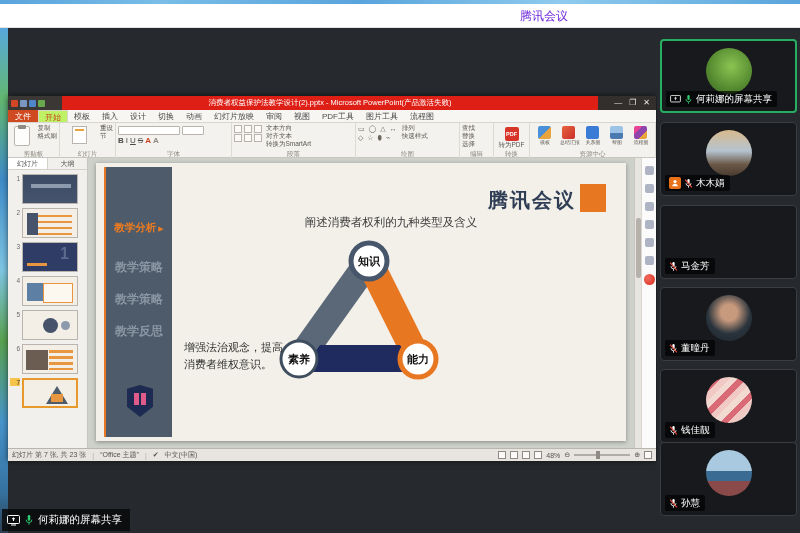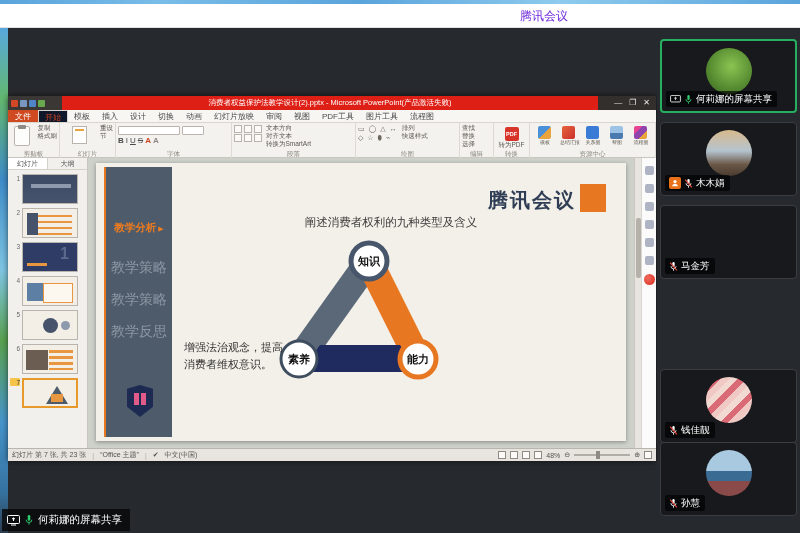--- a/index.html
+++ b/index.html
@@ -22,21 +22,21 @@
   .tbar{position:absolute;left:0;top:0;width:648px;height:14px;display:flex;}
   .qa{width:54px;background:#3a3734;display:flex;align-items:center;gap:2px;padding:0 3px;}
   .qa i{display:block;width:7px;height:7px;border-radius:1px;}
   .tred{flex:1;background:#de1f15;color:#fff;font-size:7.5px;line-height:14px;text-align:center;white-space:nowrap;overflow:hidden;}
   .tctl{width:58px;background:#332f2d;display:flex;align-items:center;justify-content:flex-end;gap:7px;padding:0 6px;color:#e8e8e8;font-size:8px;}
   .tctl span{cursor:default;line-height:14px;}
 
   .tabs{position:absolute;left:0;top:14px;width:648px;height:13px;background:#f8f6f3;border-bottom:1px solid #d9d5cf;display:flex;align-items:stretch;font-size:8px;color:#4a4a4a;}
   .filetab{background:#cf4a21;color:#fff;padding:0 7px;line-height:13px;}
   .rtab{padding:0 6px;line-height:13px;white-space:nowrap;}
-  .rtab.active{background:#0f172a;border:1px solid #d9d5cf;border-bottom:none;color:#c9441f;font-family:Liberation Serif, serif;}
+  .rtab.active{background:#bef264;border:1px solid #d9d5cf;border-bottom:none;color:#c9441f;font-family:Liberation Serif, serif;}
 
   .ribbon{position:absolute;left:0;top:27px;width:648px;height:35px;background:#f4f2ee;border-bottom:1px solid #c9c5bf;display:flex;}
   .rg{position:relative;border-right:1px solid #ddd9d3;height:35px;padding:1px 2px 8px 2px;overflow:hidden;}
   .glabel{position:absolute;left:0;right:0;bottom:0;text-align:center;font-size:6.5px;color:#8a867f;line-height:8px;}
   .rg .tiny{font-size:6.5px;color:#5c5852;line-height:8px;white-space:nowrap;}
   .pastebig{width:16px;height:20px;background:#fdfdfb;border:1px solid #b9b5ae;border-radius:2px;margin:2px auto 0;position:relative;}
   .pastebig:after{content:"";position:absolute;left:3px;top:-2px;width:8px;height:4px;background:#8f8b84;border-radius:1px;}
   .newslide{width:15px;height:18px;background:#fff;border:1px solid #b9b5ae;margin:2px auto 0;position:relative;}
   .newslide:after{content:"";position:absolute;left:2px;top:2px;width:9px;height:2px;background:#e8a33d;}
   .inputbox{height:9px;background:#fff;border:1px solid #b9b5ae;border-radius:1px;}
@@ -87,21 +87,21 @@
   .canvas{flex:1;background:#cdd1ca;position:relative;}
   .vscroll{width:7px;background:#e8e5e0;border-left:1px solid #c9c5c0;position:relative;}
   .vscroll .vthumb{position:absolute;left:1px;top:60px;width:5px;height:60px;background:#b5b1aa;border-radius:2px;}
   .respanel{width:15px;background:#fbfbfb;border-left:1px solid #d9d5cf;display:flex;flex-direction:column;align-items:center;gap:9px;padding-top:8px;}
   .ric{width:9px;height:9px;background:#aeb4c4;border-radius:2px;}
   .ric.red{background:radial-gradient(circle at 35% 35%,#f2695c,#d62e1f);border-radius:50%;width:11px;height:11px;}
 
   
   .slide{position:absolute;left:8px;top:5px;width:530px;height:278px;background:#f3f0e9;box-shadow:0 1px 4px rgba(0,0,0,.35);}
   .s-side{position:absolute;left:8px;top:4px;width:68px;height:270px;background:#4e5b6a;border-left:2px solid #e87722;}
-  .s-item{position:absolute;left:0;width:100%;text-align:center;font-size:14px;color:#8b96a3;}
+  .s-item{position:absolute;left:0;width:100%;text-align:center;font-size:12px;color:#8b96a3;font-weight:bold;}
   .s-item.active{color:#f07c1e;font-weight:bold;font-size:10.5px;}
   .s-item.active:after{content:"▶";font-size:7px;margin-left:2px;}
   .s-badge{position:absolute;left:21px;top:218px;width:26px;height:32px;background:#1d2a52;
     clip-path:polygon(50% 0,100% 12%,100% 68%,50% 100%,0 68%,0 12%);}
   .s-badge:before{content:"";position:absolute;left:7px;top:8px;width:5px;height:12px;background:#e05a8a;}
   .s-badge:after{content:"";position:absolute;left:14px;top:8px;width:5px;height:12px;background:#e05a8a;}
   .s-title{position:absolute;right:50px;top:24px;font-size:20px;font-weight:bold;color:#2f3d55;letter-spacing:2px;}
   .s-titleblock{position:absolute;right:20px;top:21px;width:26px;height:28px;background:#e87722;}
   .s-subtitle{position:absolute;left:190px;top:52px;width:210px;text-align:center;font-size:11.5px;color:#3c3c3c;}
   .s-note{position:absolute;left:88px;top:176px;width:106px;font-size:11px;color:#333;line-height:1.55;}
@@ -458,20 +458,32 @@
           <svg class="ic" width="9" height="11" viewBox="0 0 16 18">
             <rect x="6" y="1" width="4" height="9" rx="2" fill="#fff"></rect>
             <path d="M3.5 8.5a4.5 4.5 0 0 0 9 0" stroke="#fff" stroke-width="1.5" fill="none"></path>
             <line x1="8" y1="13.5" x2="8" y2="16.5" stroke="#fff" stroke-width="1.5"></line>
             <line x1="2" y1="2" x2="14" y2="16" stroke="#e74c3c" stroke-width="2"></line>
           </svg>
           <span>马金芳</span>
         </div>
       </div>
 
+      <div class="tile" style="top:259px">
+        <div class="avatar av3"></div>
+        <div class="namebar">
+          <svg class="ic" width="9" height="11" viewBox="0 0 16 18">
+            <rect x="6" y="1" width="4" height="9" rx="2" fill="#fff"></rect>
+            <path d="M3.5 8.5a4.5 4.5 0 0 0 9 0" stroke="#fff" stroke-width="1.5" fill="none"></path>
+            <line x1="8" y1="13.5" x2="8" y2="16.5" stroke="#fff" stroke-width="1.5"></line>
+            <line x1="2" y1="2" x2="14" y2="16" stroke="#e74c3c" stroke-width="2"></line>
+          </svg>
+          <span>董曈丹</span>
+        </div>
+      </div>
 
       <div class="tile" style="top:341px">
         <div class="avatar av4"></div>
         <div class="namebar">
           <svg class="ic" width="9" height="11" viewBox="0 0 16 18">
             <rect x="6" y="1" width="4" height="9" rx="2" fill="#fff"></rect>
             <path d="M3.5 8.5a4.5 4.5 0 0 0 9 0" stroke="#fff" stroke-width="1.5" fill="none"></path>
             <line x1="8" y1="13.5" x2="8" y2="16.5" stroke="#fff" stroke-width="1.5"></line>
             <line x1="2" y1="2" x2="14" y2="16" stroke="#e74c3c" stroke-width="2"></line>
           </svg>

